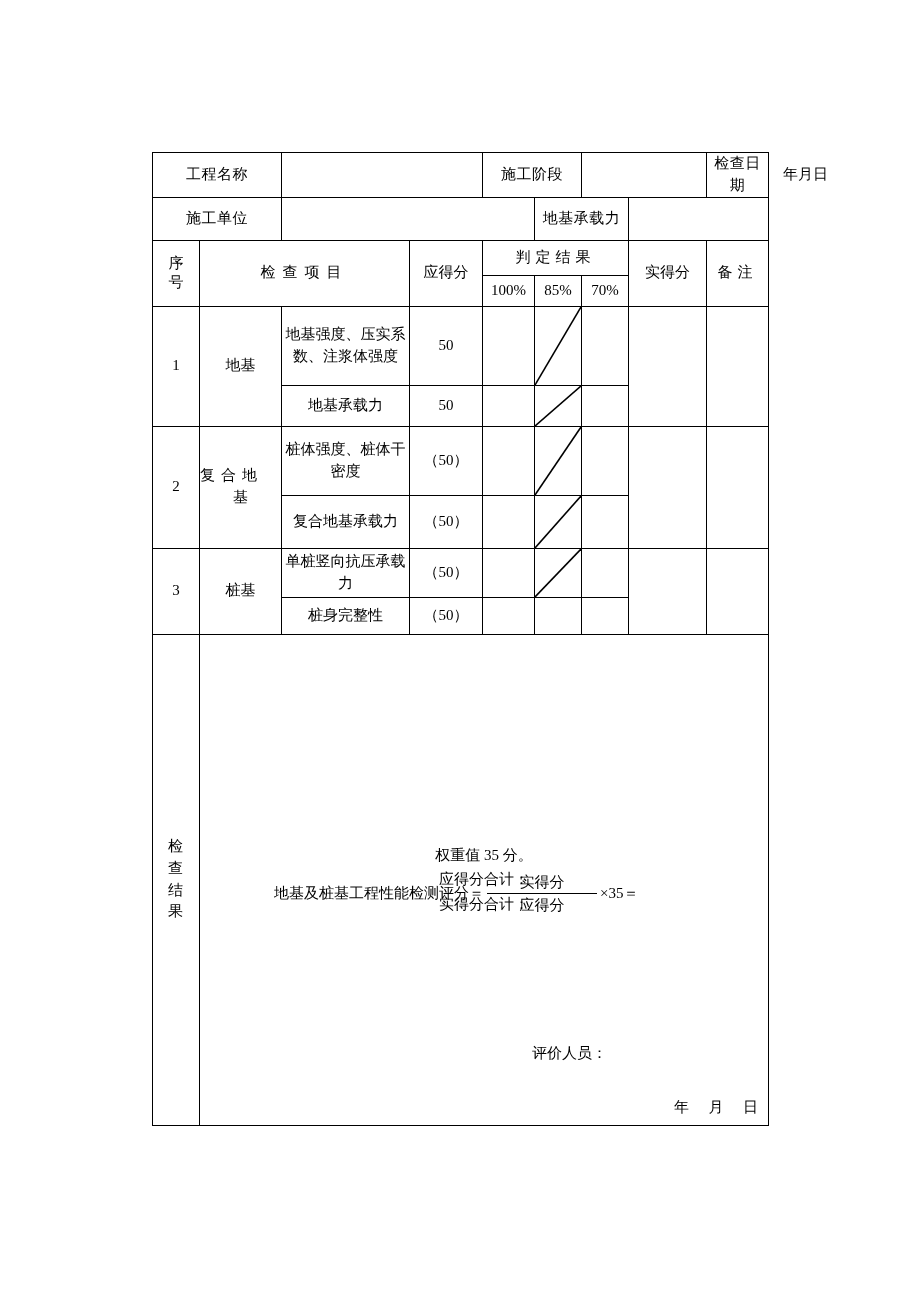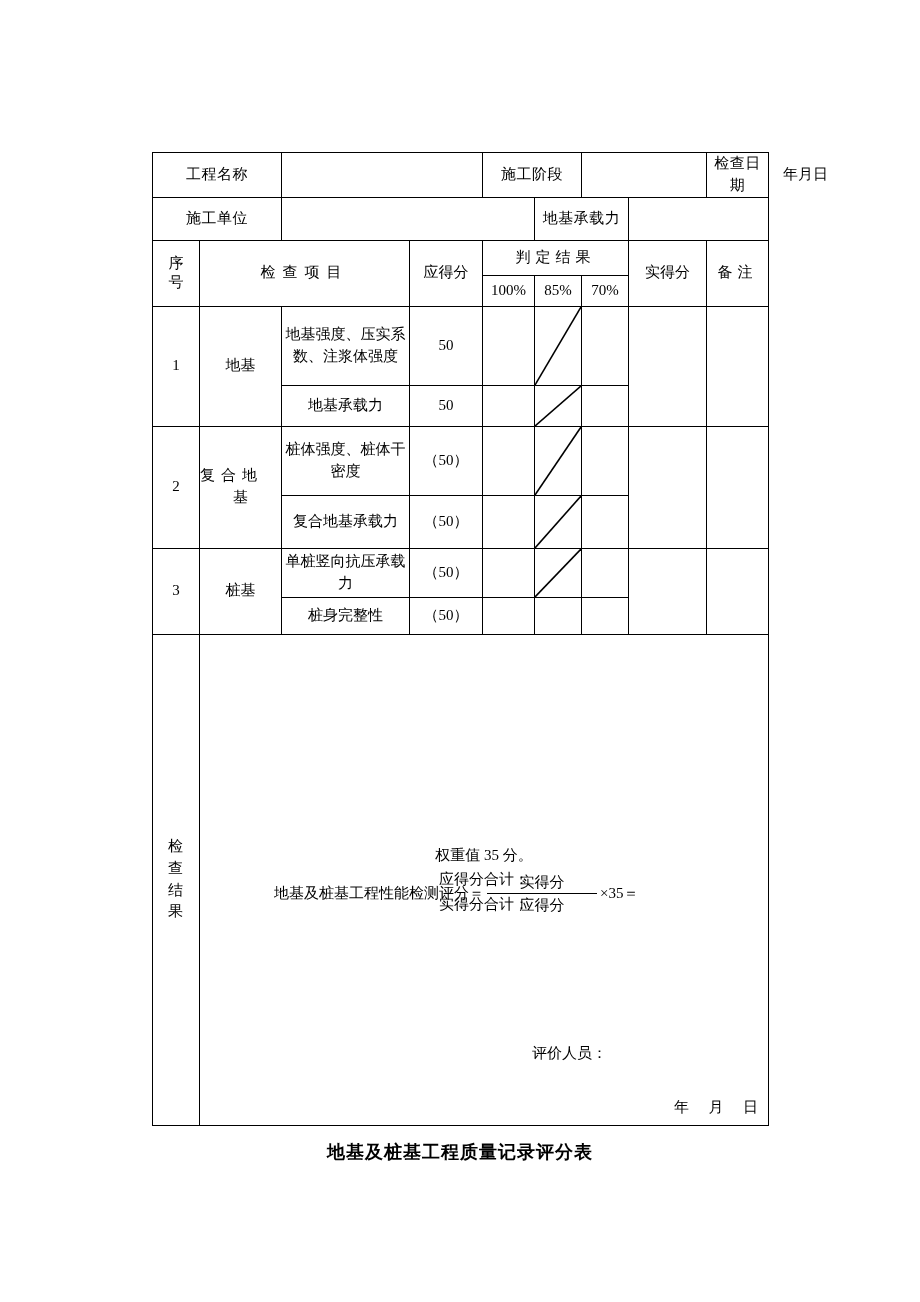--- a/index.html
+++ b/index.html
@@ -357,15 +357,14 @@
         <div class="date-line">
           <span>年</span>
           <span>月</span>
           <span>日</span>
         </div>
       </td>
     </tr>
   </tbody>
     </table>
 
-  <div class="doc-title">地基及桩基工程质量记录评分表</div>
 
 </div>
 
 </body></html>

